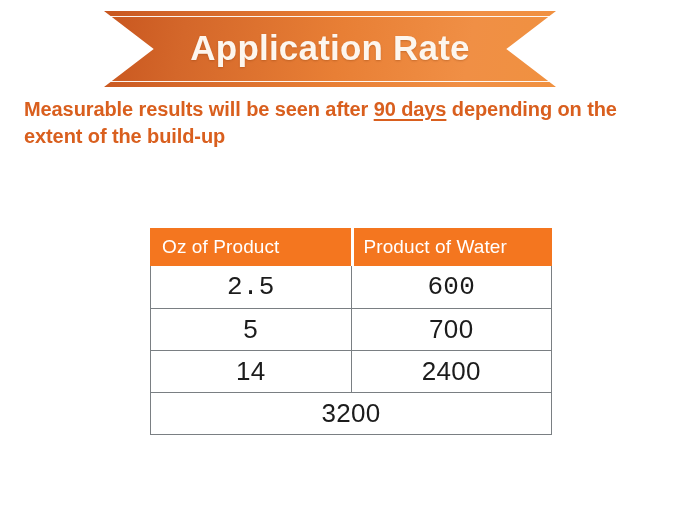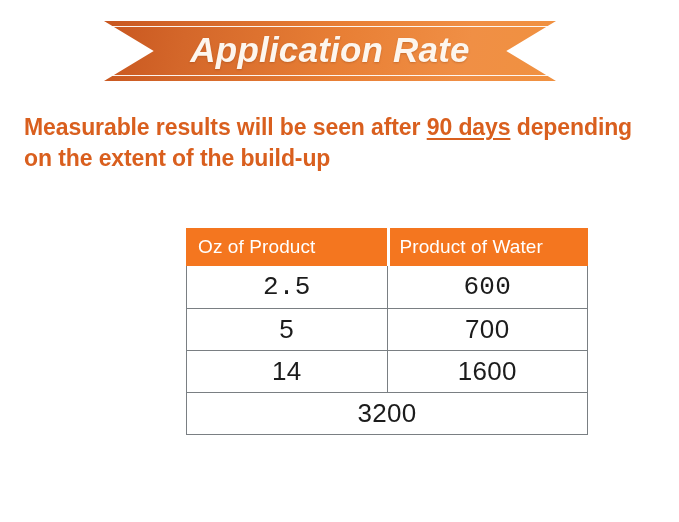--- a/index.html
+++ b/index.html
@@ -142,22 +142,22 @@
     bottom:0;
     width:1.6px;
     background:linear-gradient(to top, rgba(214,204,160,.25), rgba(236,228,186,.95));
     transform-origin:bottom center;
     border-radius:1px;
   }
 
   
   .banner-wrap {
     position:absolute;
-    left:104px; top:21px;
-    width:452px; height:60px;font-style:italic;
+    left:104px; top:11px;
+    width:452px; height:76px;
   }
   .banner {
     position:absolute; inset:0;
     background:linear-gradient(100deg,#c8561f 0%, #d4672a 18%, #e87f35 52%, #f08f45 80%, #f09140 100%);
     clip-path:polygon(
       0% 0%, 100% 0%,
       100% 0%, 89% 50%, 100% 100%,
       100% 100%, 0% 100%,
       11% 50%
     );
@@ -181,24 +181,24 @@
     font-size:35px;
     font-weight:bold;
     letter-spacing:.2px;
     text-shadow:0 1px 2px rgba(120,50,10,.30);
     padding-bottom:2px;
   }
 
   
   .subtitle {
     position:absolute;
-    left:24px; top:112px;
+    left:24px; top:96px;
     width:640px;
     color:#d95f1e;
-    font-size:23px;
+    font-size:20px;
     font-weight:bold;
     line-height:1.33;
     letter-spacing:-.1px;
   }
   .subtitle u { text-decoration:underline; text-underline-offset:3px; text-decoration-thickness:2px; }
 
   
   .section-title {
     position:absolute;
     left:0; top:181px;
@@ -209,21 +209,20 @@
     font-weight:bold;
     letter-spacing:1.2px;
     text-shadow:0 1px 1px rgba(255,255,255,.55);
   }
 
   
   .rate-table {
     position:absolute;
     left:150px; top:228px;
     width:402px;
-    margin-left:36px;
   }
   .thead {
     display:flex;
     gap:3px;
     height:38px;
   }
   .th {
     flex:1 1 0;
     background:#f4761f;
     color:#ffffff;
@@ -384,21 +383,21 @@
         <div class="tr">
           <div class="td left">2.5</div>
           <div class="td">600</div>
         </div>
         <div class="tr">
           <div class="td left">5</div>
           <div class="td">700</div>
         </div>
         <div class="tr">
           <div class="td left">14</div>
-          <div class="td">1600</div>
+          <div class="td">2400</div>
         </div>
         <div class="tr">
           <div class="td">3200</div>
         </div>
       </div>
   </div>
 
 </div>
 
 </body></html>

